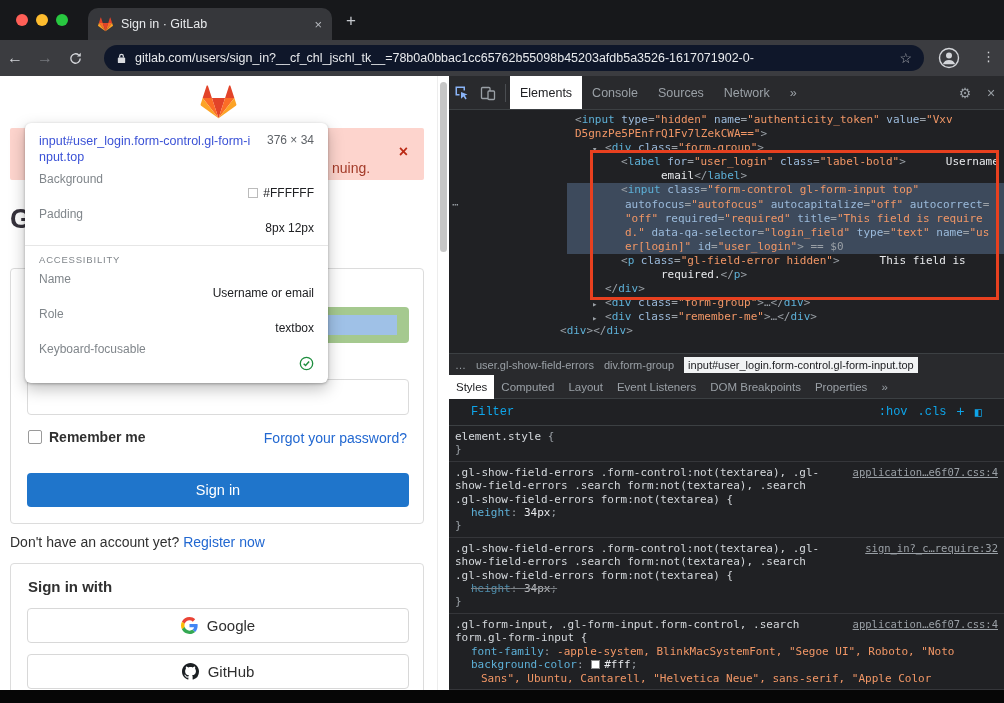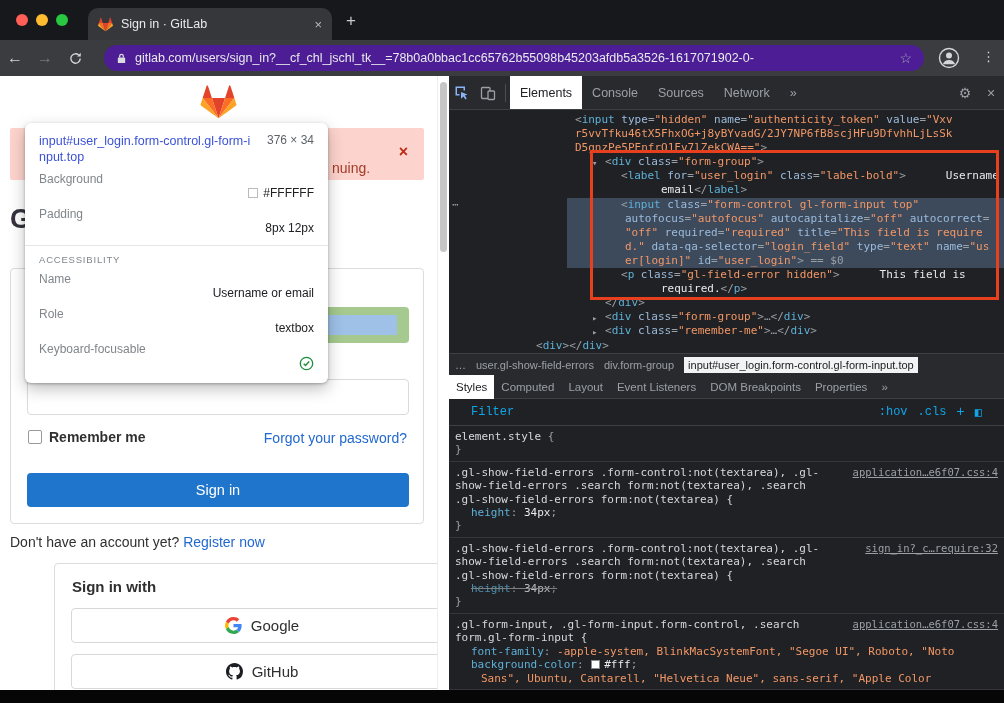--- a/index.html
+++ b/index.html
@@ -14,21 +14,21 @@
   .tab .fav { width:15px; height:15px; margin-right:8px; flex:none; }
   .tab .title { flex:1; white-space:nowrap; overflow:hidden; }
   .tab .tclose { color:#b6b9be; font-size:13px; margin-left:6px; }
   .newtab { position:absolute; left:346px; top:11px; color:#c6c9ce; font-size:17px; }
 
   
   .toolbar { position:absolute; left:0; top:40px; width:100%; height:36px; background:#3b3c40; display:flex; align-items:center; }
   .navbtn { color:#d3d5d9; font-size:16px; width:30px; text-align:center; flex:none; }
   .navbtn.dim { color:#76787d; }
   .reloadbtn { width:30px; text-align:center; flex:none; line-height:0; }
-  .omnibox { position:absolute; left:104px; top:5px; width:820px; height:26px; background:#4c1d95; border-radius:13px; display:flex; align-items:center; padding:0 12px; }
+  .omnibox { position:absolute; left:104px; top:5px; width:820px; height:26px; background:#0f172a; border-radius:13px; display:flex; align-items:center; padding:0 12px; }
   .omni-url { color:#e8eaed; font-size:12.5px; white-space:nowrap; overflow:hidden; flex:1; margin-left:8px; }
   .star { color:#a7aaaf; font-size:14px; flex:none; }
   .avatar { position:absolute; left:938px; top:7px; line-height:0; }
   .menu-dots { position:absolute; left:982px; top:9px; color:#d3d5d9; font-size:13px; }
 
   
   .page { position:absolute; left:0; top:76px; width:437px; height:614px; background:#fff; overflow:hidden; }
   .gl-logo { position:absolute; left:200px; top:8px; line-height:0; }
   .alert { position:absolute; left:10px; top:52px; width:414px; height:52px; background:#fdd4cd; border-radius:2px; }
   .alert-frag { position:absolute; left:322px; top:32px; color:#a33a28; font-size:14px; }
@@ -41,21 +41,21 @@
   .tt-dims { margin-left:auto; color:#5f6368; padding-left:8px; white-space:nowrap; }
   .tt-row { display:flex; align-items:flex-start; margin-top:7px; color:#80868b;flex-direction:column; }
   .tt-row .val { margin-left:auto; color:#202124; display:flex; align-items:center; }
   .tt-swatch { width:10px; height:10px; border:1px solid #bbb; margin-right:5px; display:inline-block; background:#fff; }
   .tt-divider { height:1px; background:#e6e6e6; margin:10px -14px 8px; }
   .tt-acc { color:#80868b; font-size:9.5px; letter-spacing:.8px; margin-bottom:2px; }
   .tt-check { line-height:0; }
 
   .card { position:absolute; left:10px; width:414px; background:#fff; border:1px solid #dcdcdc; border-radius:4px; }
   .card1 { top:192px; height:256px; }
-  .card2 { top:487px; height:140px;margin-left:44px; }
+  .card2 { top:487px; height:140px; }
   .hl-input { position:absolute; left:16px; top:38px; width:382px; height:36px; background:#a5c98f; border-radius:4px; }
   .hl-content { position:absolute; left:12px; right:12px; top:8px; bottom:8px; background:#9fc1e7; }
   .pw-label { position:absolute; left:17px; top:84px; font-weight:700; font-size:14px; color:#303030; }
   .pw-input { position:absolute; left:16px; top:110px; width:382px; height:36px; border:1px solid #dbdbdb; border-radius:4px; background:#fff; }
   .remember { position:absolute; left:17px; top:160px; display:flex; align-items:center; }
   .checkbox { width:14px; height:14px; border:1px solid #9a9a9a; border-radius:2px; background:#fff; margin-right:7px; flex:none; }
   .remember-label { font-weight:700; font-size:14px; color:#303030; }
   .forgot { position:absolute; right:16px; top:161px; color:#2268d1; font-size:14px; text-decoration:none; }
   .signin-btn { position:absolute; left:16px; top:204px; width:382px; height:34px; background:#1f75cb; border:none; border-radius:4px; color:#fff; font-size:14.5px; display:flex; align-items:center; justify-content:center; font-family:inherit; }
   .register-line { position:absolute; left:10px; top:458px; font-size:14px; color:#303030; }
@@ -283,36 +283,35 @@
     <div class="dt-tab">»</div>
     <div class="dt-spacer"></div>
     <span class="dt-gear">⚙</span>
     <span class="dt-close">×</span>
   </div>
 
   <div class="dt-tree">
     <span class="gutter-dots">⋯</span>
     <div>
         <div class="dom-line" style="padding-left: 126px;"><span class="tk-p">&lt;</span><span class="tk-t">input</span><span class="tk-a"> type</span><span class="tk-p">=</span><span class="tk-v">"hidden"</span><span class="tk-a"> name</span><span class="tk-p">=</span><span class="tk-v">"authenticity_token"</span><span class="tk-a"> value</span><span class="tk-p">=</span><span class="tk-v">"Vxv</span></div>
-        <div class="dom-line" style="padding-left: 126px;"><span class="tk-v">r5vvTfku46tX5FhxOG+j8yBYvadG/2JY7NP6fB8scjHFu9DfvhhLjLsSk</span></div>
         <div class="dom-line" style="padding-left: 126px;"><span class="tk-v">D5gnzPe5PEnfrQ1Fv7lZekCWA=="</span><span class="tk-p">&gt;</span></div>
         <div class="dom-line" style="padding-left: 156px;"><span class="dl-arrow" style="left: 143px;">▾</span><span class="tk-p">&lt;</span><span class="tk-t">div</span><span class="tk-a"> class</span><span class="tk-p">=</span><span class="tk-v">"form-group"</span><span class="tk-p">&gt;</span></div>
         <div class="dom-line" style="padding-left: 172px;"><span class="tk-p">&lt;</span><span class="tk-t">label</span><span class="tk-a"> for</span><span class="tk-p">=</span><span class="tk-v">"user_login"</span><span class="tk-a"> class</span><span class="tk-p">=</span><span class="tk-v">"label-bold"</span><span class="tk-p">&gt;</span><span class="tk-x">Username or</span></div>
         <div class="dom-line" style="padding-left: 172px;"><span class="tk-x">email</span><span class="tk-p">&lt;/</span><span class="tk-t">label</span><span class="tk-p">&gt;</span></div>
         <div class="dom-line sel" style="padding-left: 172px;"><span class="tk-p">&lt;</span><span class="tk-t">input</span><span class="tk-a"> class</span><span class="tk-p">=</span><span class="tk-v">"form-control gl-form-input top"</span></div>
         <div class="dom-line sel" style="padding-left: 176px;"><span class="tk-a">autofocus</span><span class="tk-p">=</span><span class="tk-v">"autofocus"</span><span class="tk-a"> autocapitalize</span><span class="tk-p">=</span><span class="tk-v">"off"</span><span class="tk-a"> autocorrect</span><span class="tk-p">=</span></div>
         <div class="dom-line sel" style="padding-left: 176px;"><span class="tk-v">"off"</span><span class="tk-a"> required</span><span class="tk-p">=</span><span class="tk-v">"required"</span><span class="tk-a"> title</span><span class="tk-p">=</span><span class="tk-v">"This field is require</span></div>
         <div class="dom-line sel" style="padding-left: 176px;"><span class="tk-v">d."</span><span class="tk-a"> data-qa-selector</span><span class="tk-p">=</span><span class="tk-v">"login_field"</span><span class="tk-a"> type</span><span class="tk-p">=</span><span class="tk-v">"text"</span><span class="tk-a"> name</span><span class="tk-p">=</span><span class="tk-v">"us</span></div>
         <div class="dom-line sel" style="padding-left: 176px;"><span class="tk-v">er[login]"</span><span class="tk-a"> id</span><span class="tk-p">=</span><span class="tk-v">"user_login"</span><span class="tk-p">&gt;</span><span class="tk-d"> == $0</span></div>
         <div class="dom-line" style="padding-left: 172px;"><span class="tk-p">&lt;</span><span class="tk-t">p</span><span class="tk-a"> class</span><span class="tk-p">=</span><span class="tk-v">"gl-field-error hidden"</span><span class="tk-p">&gt;</span><span class="tk-x">This field is</span></div>
         <div class="dom-line" style="padding-left: 172px;"><span class="tk-x">required.</span><span class="tk-p">&lt;/</span><span class="tk-t">p</span><span class="tk-p">&gt;</span></div>
         <div class="dom-line" style="padding-left: 156px;"><span class="tk-p">&lt;/</span><span class="tk-t">div</span><span class="tk-p">&gt;</span></div>
         <div class="dom-line" style="padding-left: 156px;"><span class="dl-arrow" style="left: 143px;">▸</span><span class="tk-p">&lt;</span><span class="tk-t">div</span><span class="tk-a"> class</span><span class="tk-p">=</span><span class="tk-v">"form-group"</span><span class="tk-p">&gt;</span><span class="tk-d">…</span><span class="tk-p">&lt;/</span><span class="tk-t">div</span><span class="tk-p">&gt;</span></div>
         <div class="dom-line" style="padding-left: 156px;"><span class="dl-arrow" style="left: 143px;">▸</span><span class="tk-p">&lt;</span><span class="tk-t">div</span><span class="tk-a"> class</span><span class="tk-p">=</span><span class="tk-v">"remember-me"</span><span class="tk-p">&gt;</span><span class="tk-d">…</span><span class="tk-p">&lt;/</span><span class="tk-t">div</span><span class="tk-p">&gt;</span></div>
-        <div class="dom-line" style="padding-left: 87px;"><span class="tk-p">&lt;</span><span class="tk-t">div</span><span class="tk-p">&gt;</span><span class="tk-p">&lt;/</span><span class="tk-t">div</span><span class="tk-p">&gt;</span></div>
+        <div class="dom-line" style="padding-left: 111px;"><span class="tk-p">&lt;</span><span class="tk-t">div</span><span class="tk-p">&gt;</span><span class="tk-p">&lt;/</span><span class="tk-t">div</span><span class="tk-p">&gt;</span></div>
       </div>
     <div class="red-box"></div>
   </div>
 
   <div class="dt-crumbs">
       <span class="crumb">…</span>
       <span class="crumb">user.gl-show-field-errors</span>
       <span class="crumb">div.form-group</span>
       <span class="crumb active">input#user_login.form-control.gl-form-input.top</span>
     </div>

